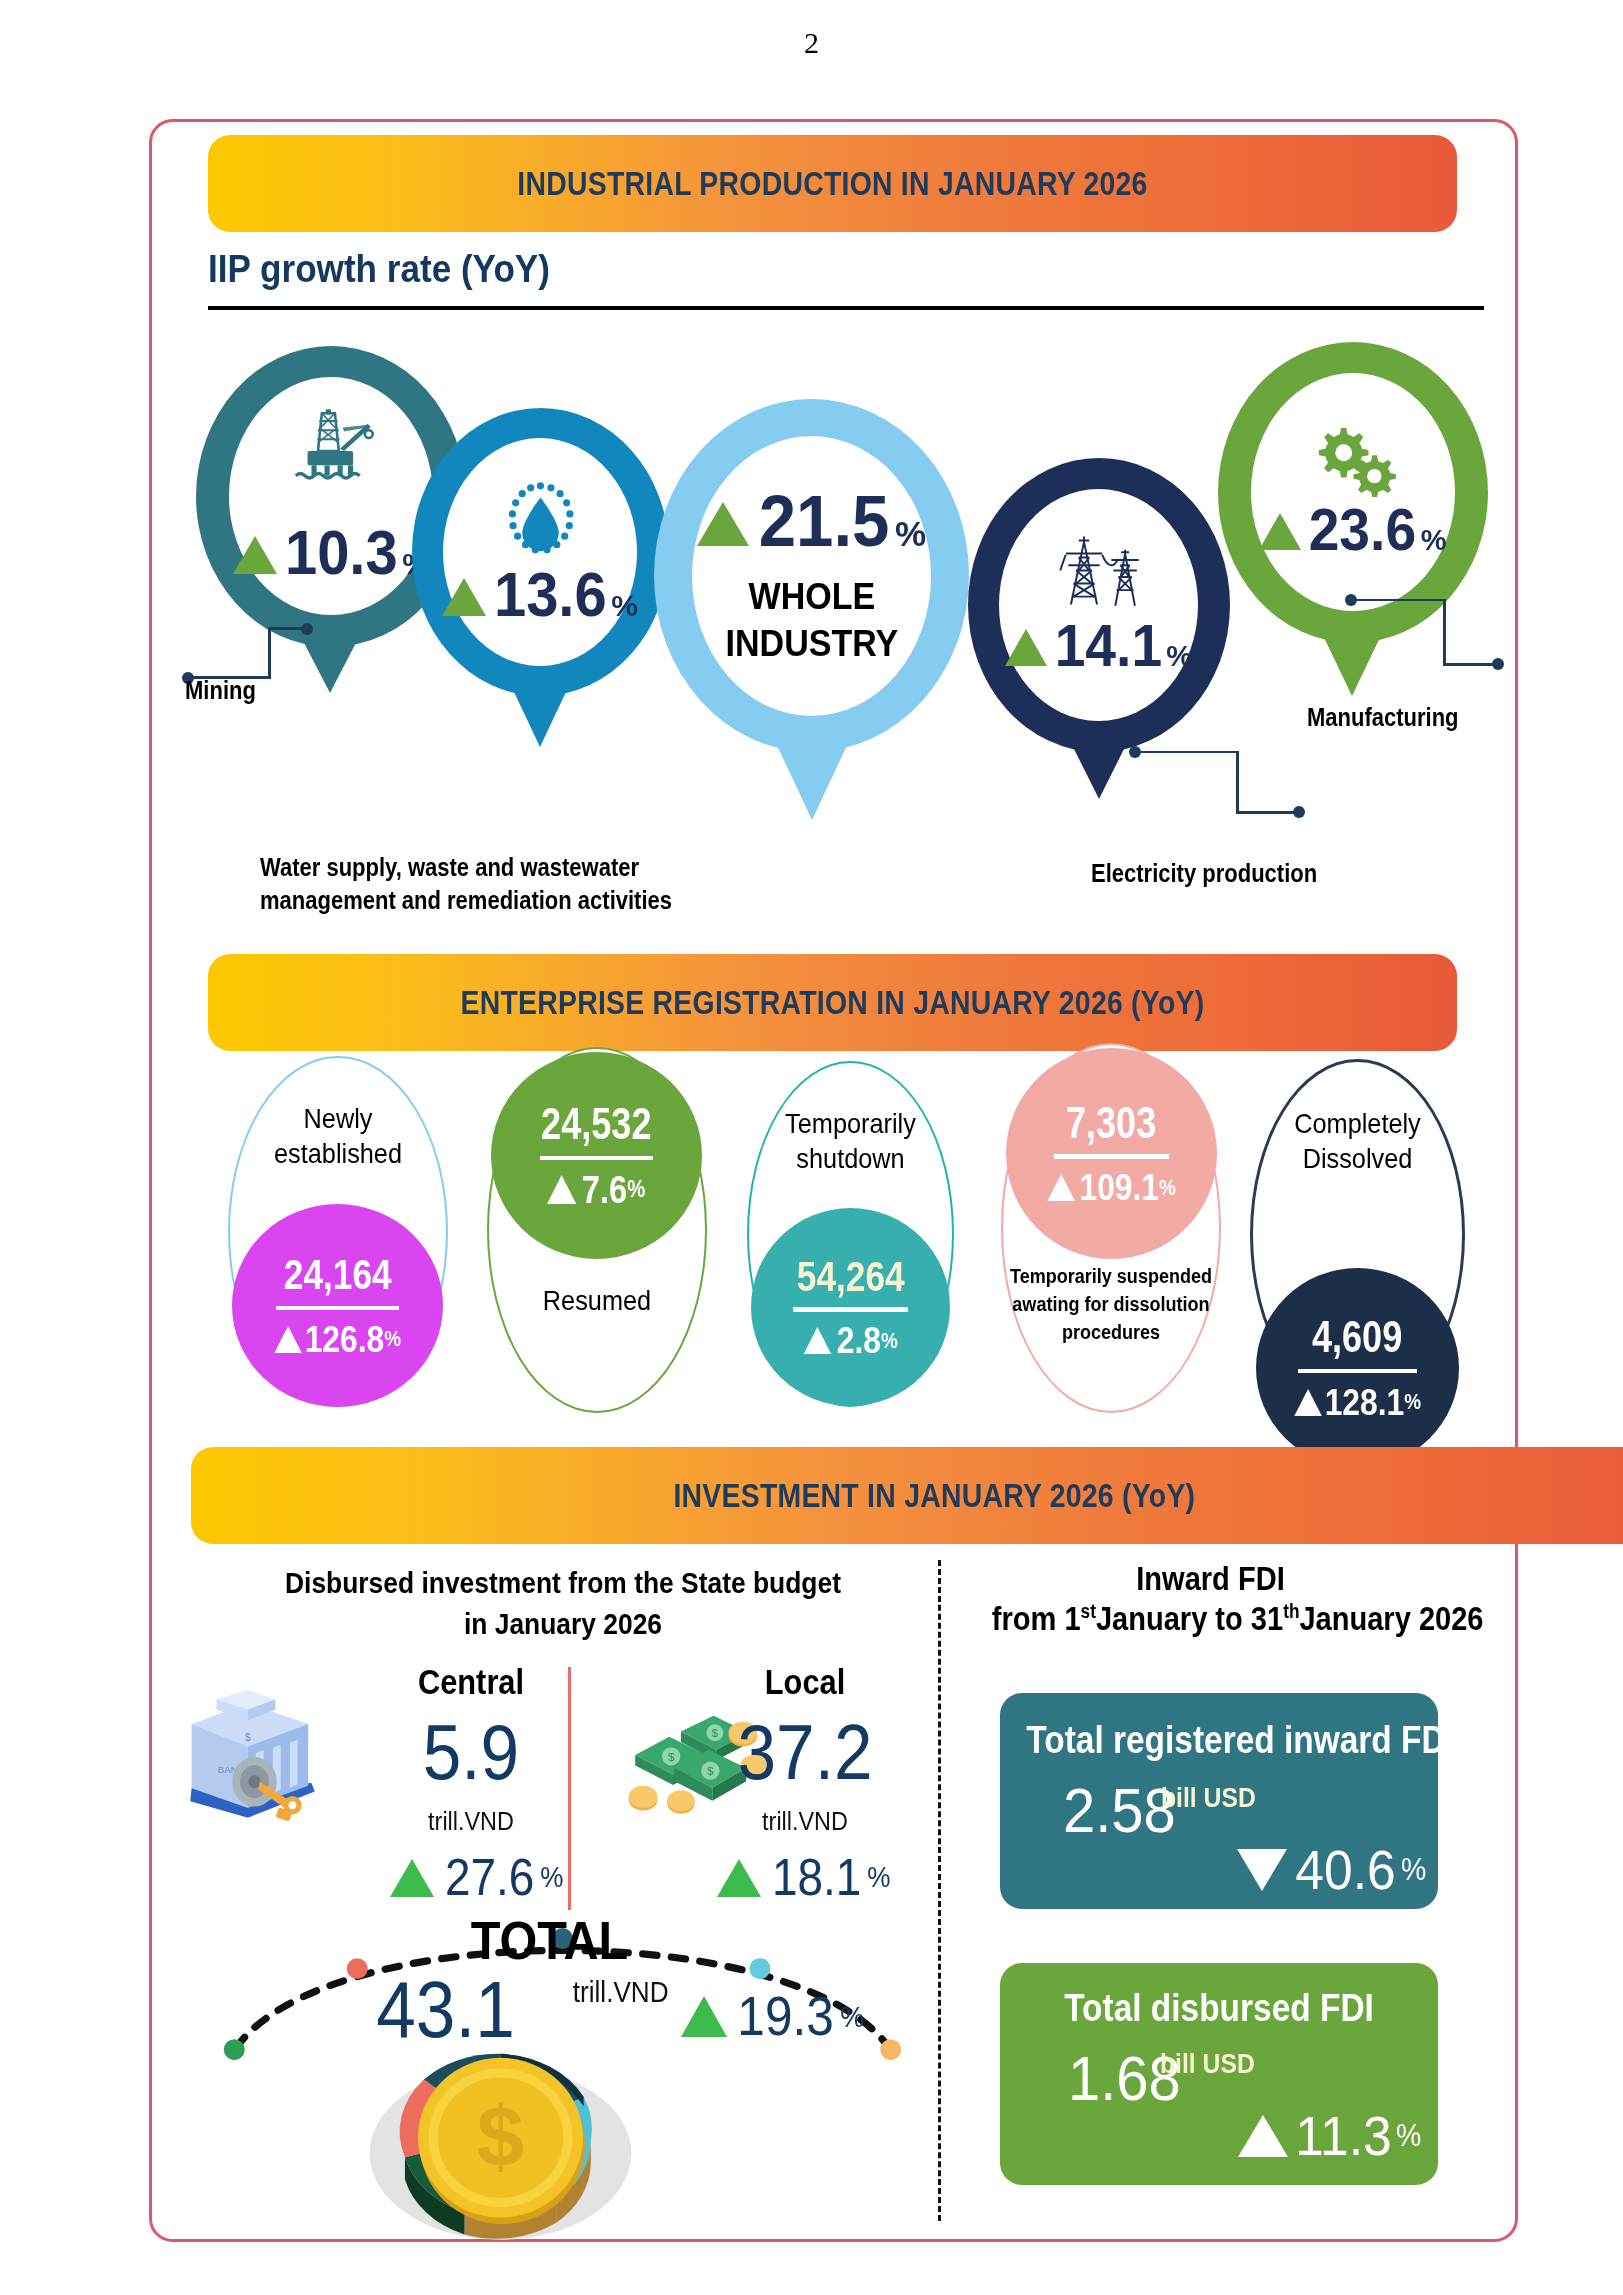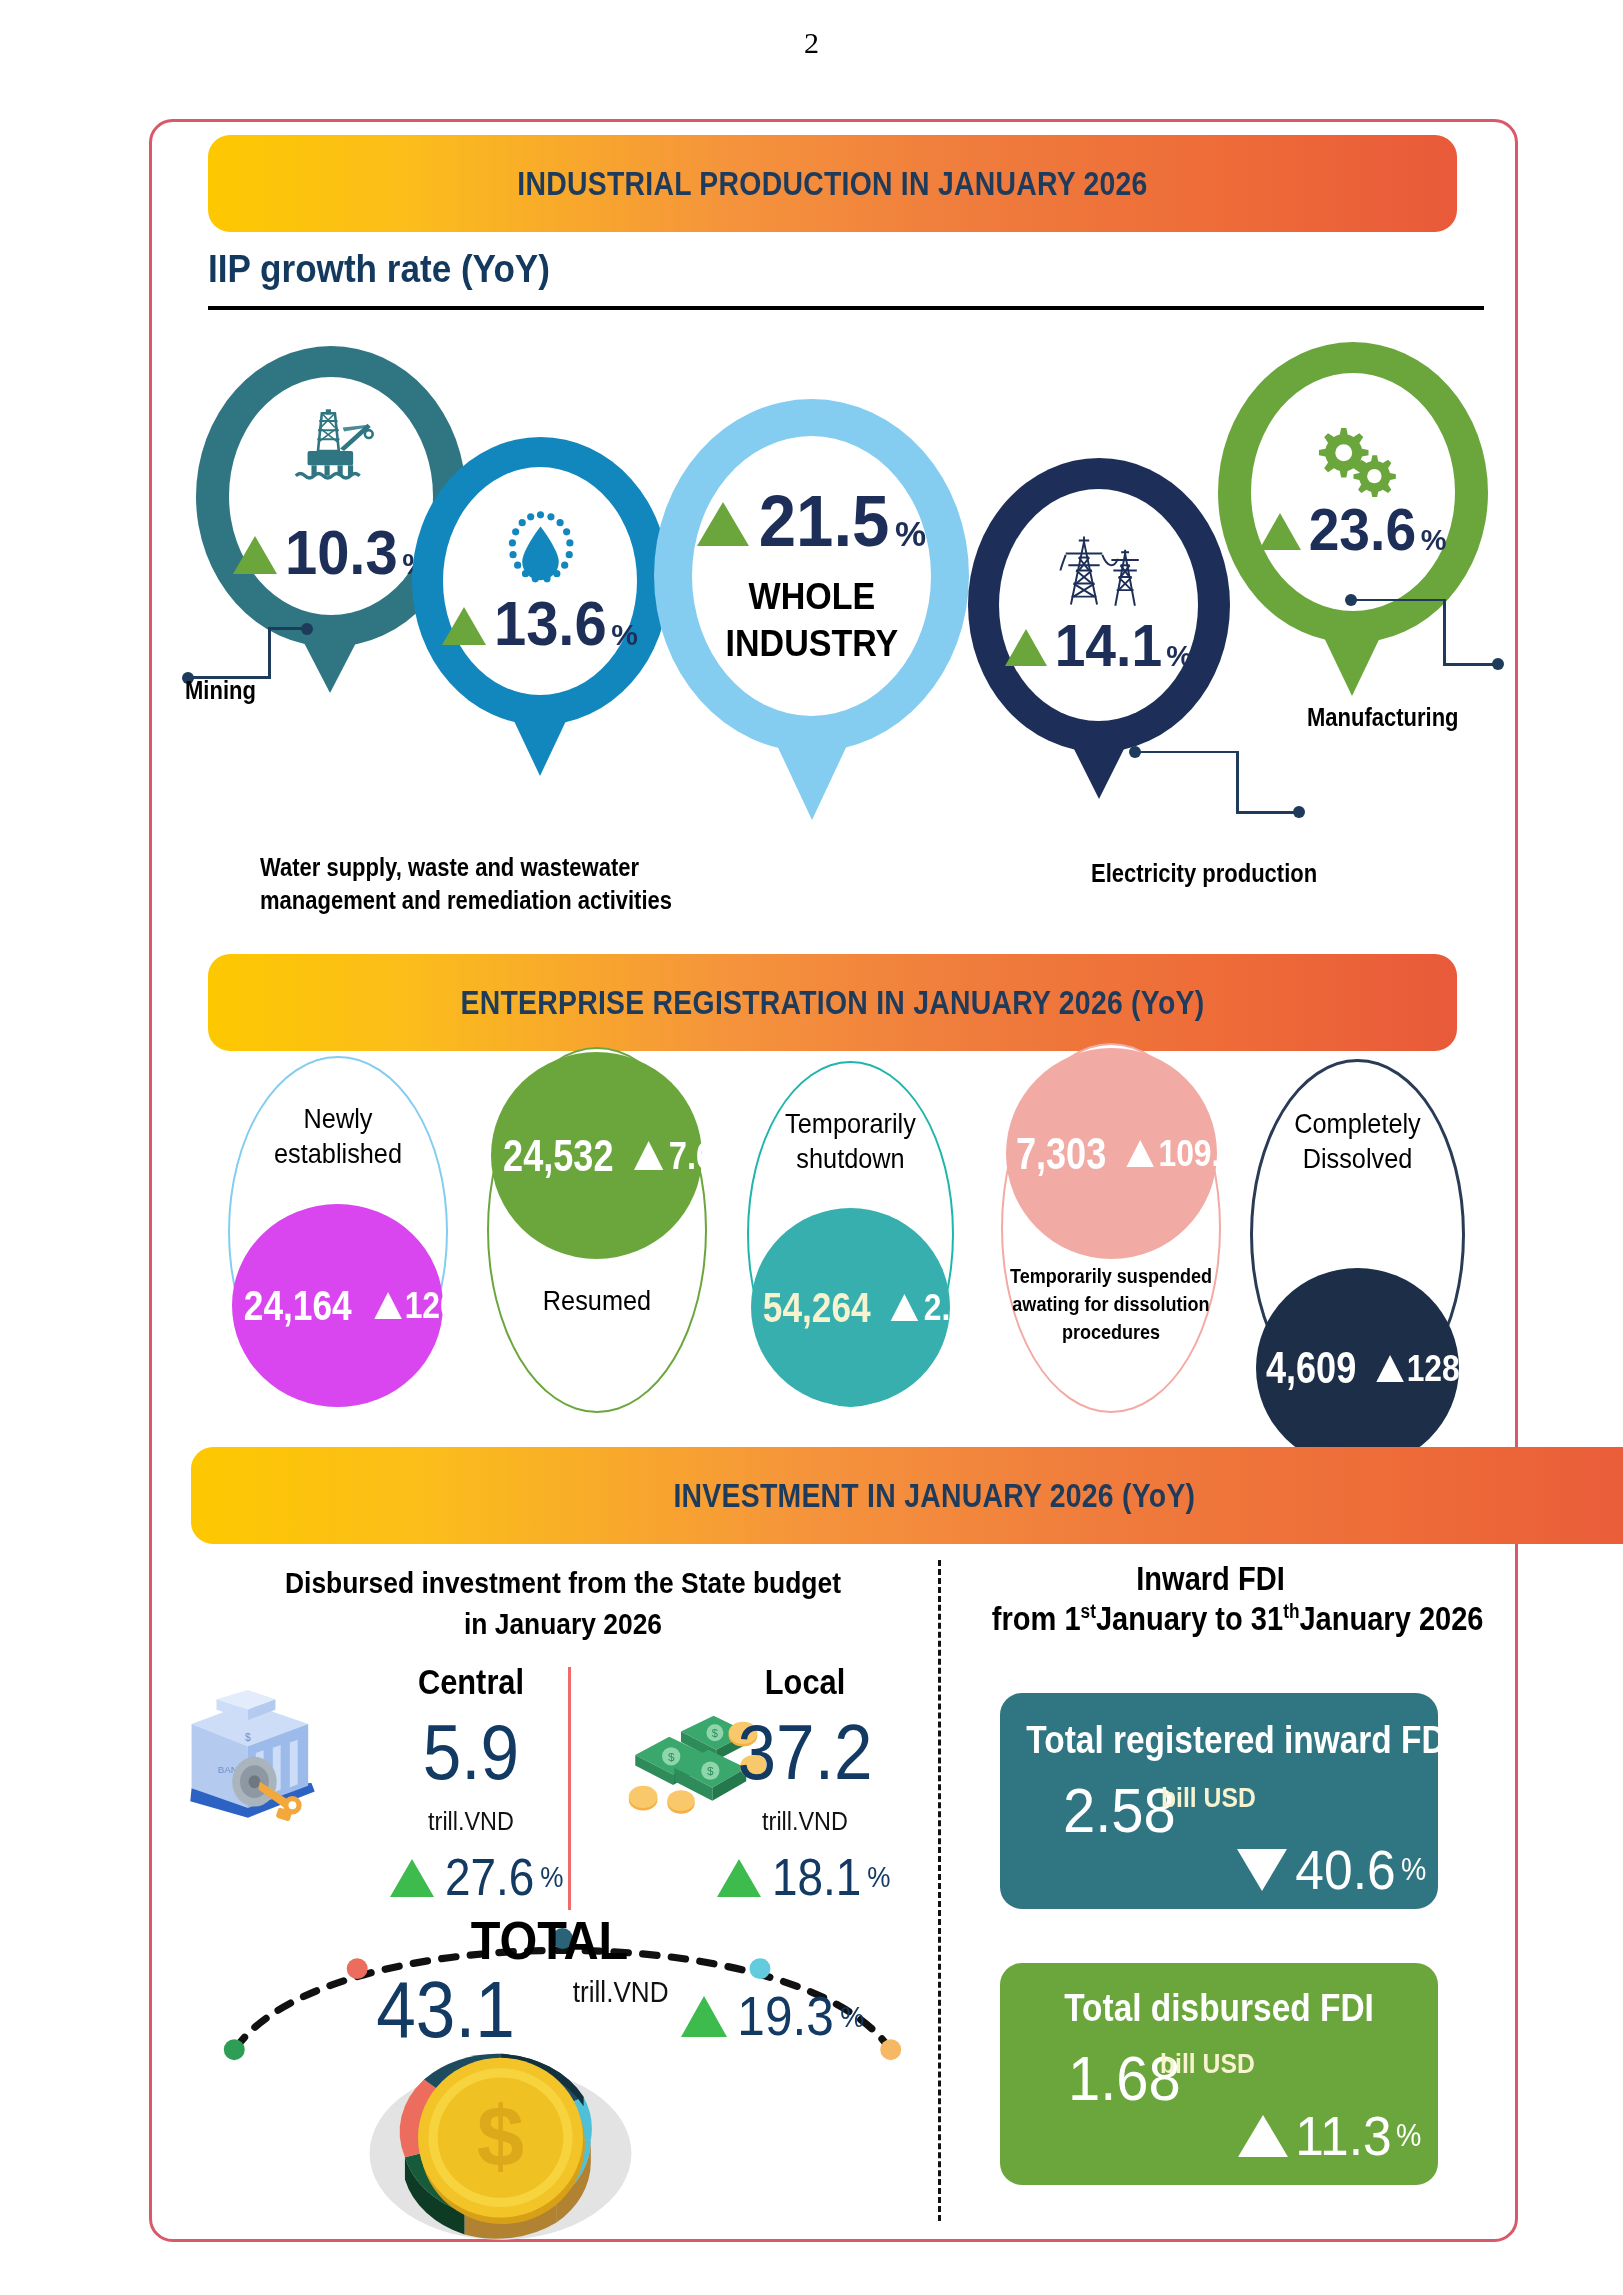--- a/index.html
+++ b/index.html
@@ -42,22 +42,22 @@
   .pin-label.left-o{transform-origin:left center;}
 
   .conn{position:absolute;}
   .conn .h,.conn .v{position:absolute;background:#1e3b5c;}
   .conn .dot{position:absolute;width:11.8px;height:11.8px;border-radius:50%;background:#1e3b5c;}
 
   
   .cap{position:absolute;border-radius:50%/50%;box-sizing:border-box;background:#fff;}
   .cap-txt{position:absolute;text-align:center;font-size:27.5px;color:#000;line-height:1.28;
     transform:scaleX(0.92);width:100%;left:0;}
-  .bubble{position:absolute;border-radius:50%;display:flex;flex-direction:row;
-    align-items:center;justify-content:space-between;box-sizing:border-box;}
+  .bubble{position:absolute;border-radius:50%;display:flex;flex-direction:column;
+    align-items:center;justify-content:center;box-sizing:border-box;}
   .bub-num{font-weight:bold;line-height:1;transform:scaleX(0.82);white-space:nowrap;}
   .bub-rule{background:#fff;height:4.6px;}
   .bub-pct{display:flex;align-items:center;line-height:1;white-space:nowrap;transform:scaleX(0.86);}
 
   
   .inv-title{position:absolute;text-align:center;font-weight:bold;font-size:30px;color:#000;
     line-height:1.35;transform:scaleX(0.88);}
   .vdash{position:absolute;border-left:3.3px dashed #111;}
   .vsep{position:absolute;width:3.3px;background:#ef6a6a;}
 
@@ -125,21 +125,21 @@
 </div>
 <div class="conn" style="left:182px;top:622px;width:131px;height:60px;">
   <div class="dot" style="left:0;top:50px;"></div>
   <div class="h" style="left:5.2px;top:54px;width:84px;height:2.6px;"></div>
   <div class="v" style="left:86px;top:5.2px;width:2.6px;height:52px;"></div>
   <div class="h" style="left:86px;top:5.2px;width:39px;height:2.6px;"></div>
   <div class="dot" style="left:119px;top:1.3px;"></div>
 </div>
 <div class="pin-label left-o" style="left:185px;top:674px;">Mining</div>
 
-<div class="pin" style="left:412px;top:437px;width:257px;height:314px;">
+<div class="pin" style="left:412px;top:408px;width:257px;height:314px;">
   <div class="head" style="width:257px;height:288px;background:#1287be;"></div>
   <div class="tail" style="left:86px;top:250px;border-left-width:42px;border-right-width:42px;border-top-width:89px;border-top-color:#1287be;"></div>
   <div class="head" style="left:31px;top:30px;width:194px;height:228px;background:#fff;"></div>
   <div class="inner" style="left:31px;top:30px;width:194px;height:228px;">
     <div class="glyph" style="margin-bottom:2.6px;">
       <svg width="79" height="81" viewBox="0 0 120 124">
         <g fill="#1287be">
           <path d="M60 30 C60 30 32 66 32 84 a28 28 0 0 0 56 0 C88 66 60 30 60 30 Z"></path>
           <g>
             <circle cx="60" cy="12" r="5.5"></circle>

